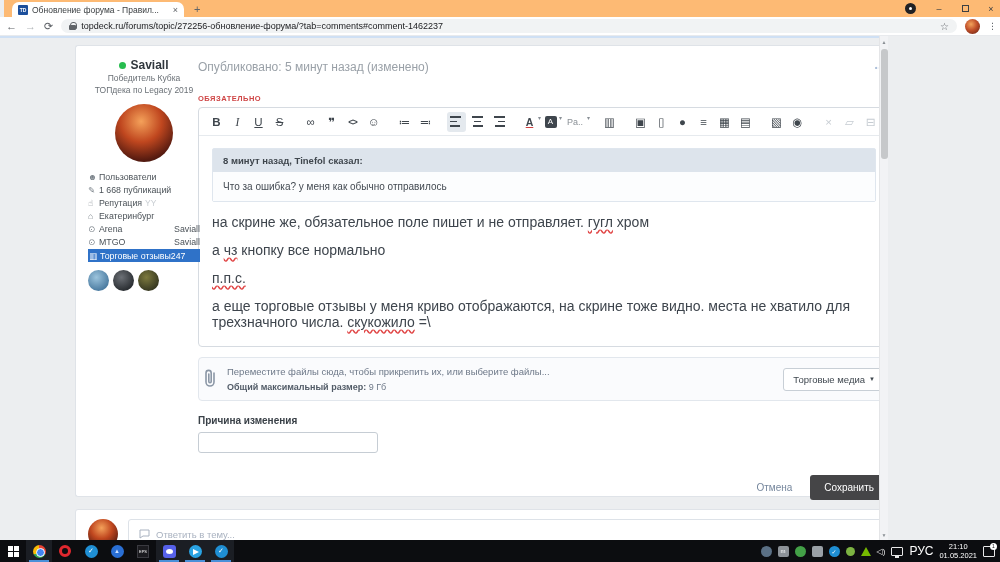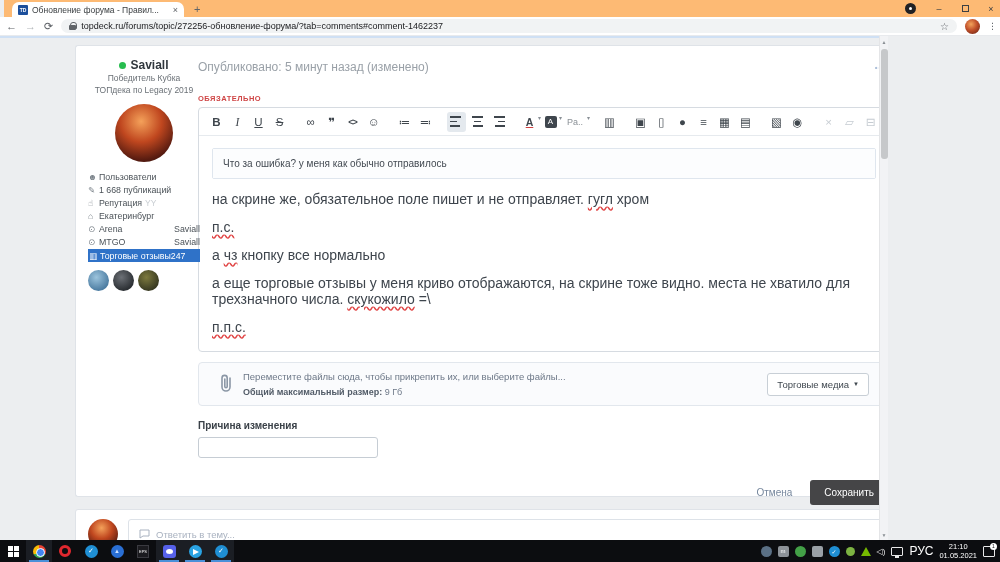--- a/index.html
+++ b/index.html
@@ -85,21 +85,21 @@
   .al.r{align-items:flex-end !important;}
   .al i:nth-child(1){width:11px;}
   .al i:nth-child(2){width:7px;}
   .al i:nth-child(3){width:10px;}
   .ebody{padding:8px 13px 16px;}
   .quote{border:1px solid #dfe6ee;border-radius:2px;margin-top:4px;}
   .qhead{background:#dde4ec;padding:6px 10px;font-size:9.5px;font-weight:bold;color:#3f464d;}
   .qbody{padding:9px 10px;font-size:10px;color:#434a52;background:#fcfdfe;}
   .pline{margin-top:12px;font-size:14px;color:#3e454d;}
   .sp{text-decoration:underline;text-decoration-style:wavy;text-decoration-color:#e04343;text-underline-offset:2px;}
-  .attach{margin-top:10px;border:1px solid #e2e7ed;background:#fafbfd;border-radius:4px;padding:8px 20px;display:flex;align-items:flex-start;gap:10px;position:relative;}
+  .attach{margin-top:10px;border:1px solid #e2e7ed;background:#fafbfd;border-radius:4px;padding:8px 4px;display:flex;align-items:flex-start;gap:10px;position:relative;}
   .clip{flex:none;margin-top:3px;}
   .attach-texts{flex:1;}
   .drop-text{font-size:9.5px;color:#6d7888;}
   .limit-line{margin-top:5px;font-size:9px;}
   .limit-label{font-weight:bold;color:#525c68;}
   .limit-value{color:#6d7888;}
   .media-btn{align-self:center;flex:none;background:#fff;border:1px solid #c8cfd6;border-radius:3px;padding:5px 9px;font-size:9.5px;color:#3f474f;display:flex;align-items:center;gap:4px;}
   .media-btn b{font-size:6px;color:#3f474f;font-weight:normal;}
   .reason{margin-top:14px;}
   .reason-label{font-size:10px;font-weight:bold;color:#3a4148;}
@@ -304,28 +304,28 @@
               <span class="tbi">◉</span>
               <i class="tsep"></i>
               <span class="tbi dis">×</span>
               <span class="tbi dis">▱</span>
               <span class="tbi dis">⊟</span>
               <span class="tbi dis">Tx</span>
               <span class="tbi dis">▭</span>
             </div>
           <div class="ebody">
             <div class="quote">
+              <div class="qhead">8 минут назад, Tinefol сказал:</div>
               <div class="qbody">Что за ошибка? у меня как обычно отправилось</div>
             </div>
             <div>
                 <p class="pline"><span>на скрине же, обязательное поле пишет и не отправляет. </span><span class="sp">гугл</span><span> хром</span></p>
-                <p class="pline"><span class="sp">п.с.</span></p>
                 <p class="pline"><span>а </span><span class="sp">чз</span><span> кнопку все нормально</span></p>
+                <p class="pline"><span class="sp">п.п.с.</span></p>
                 <p class="pline"><span>а еще торговые отзывы у меня криво отображаются, на скрине тоже видно. места не хватило для трехзначного числа. </span><span class="sp">скукожило</span><span> =\</span></p>
-                <p class="pline"><span class="sp">п.п.с.</span></p>
               </div>
           </div>
         </div>
 
         <div class="attach">
           <svg class="clip" width="14" height="18" viewBox="0 0 14 18">
               <path d="M11 4v9a4 4 0 0 1-8 0V4a2.6 2.6 0 0 1 5.2 0v8.6a1.2 1.2 0 0 1-2.4 0V5" fill="none" stroke="#8b97a6" stroke-width="1.6" stroke-linecap="round"></path>
             </svg>
           <div class="attach-texts">
             <div class="drop-text">Переместите файлы сюда, чтобы прикрепить их, или выберите файлы...</div>

